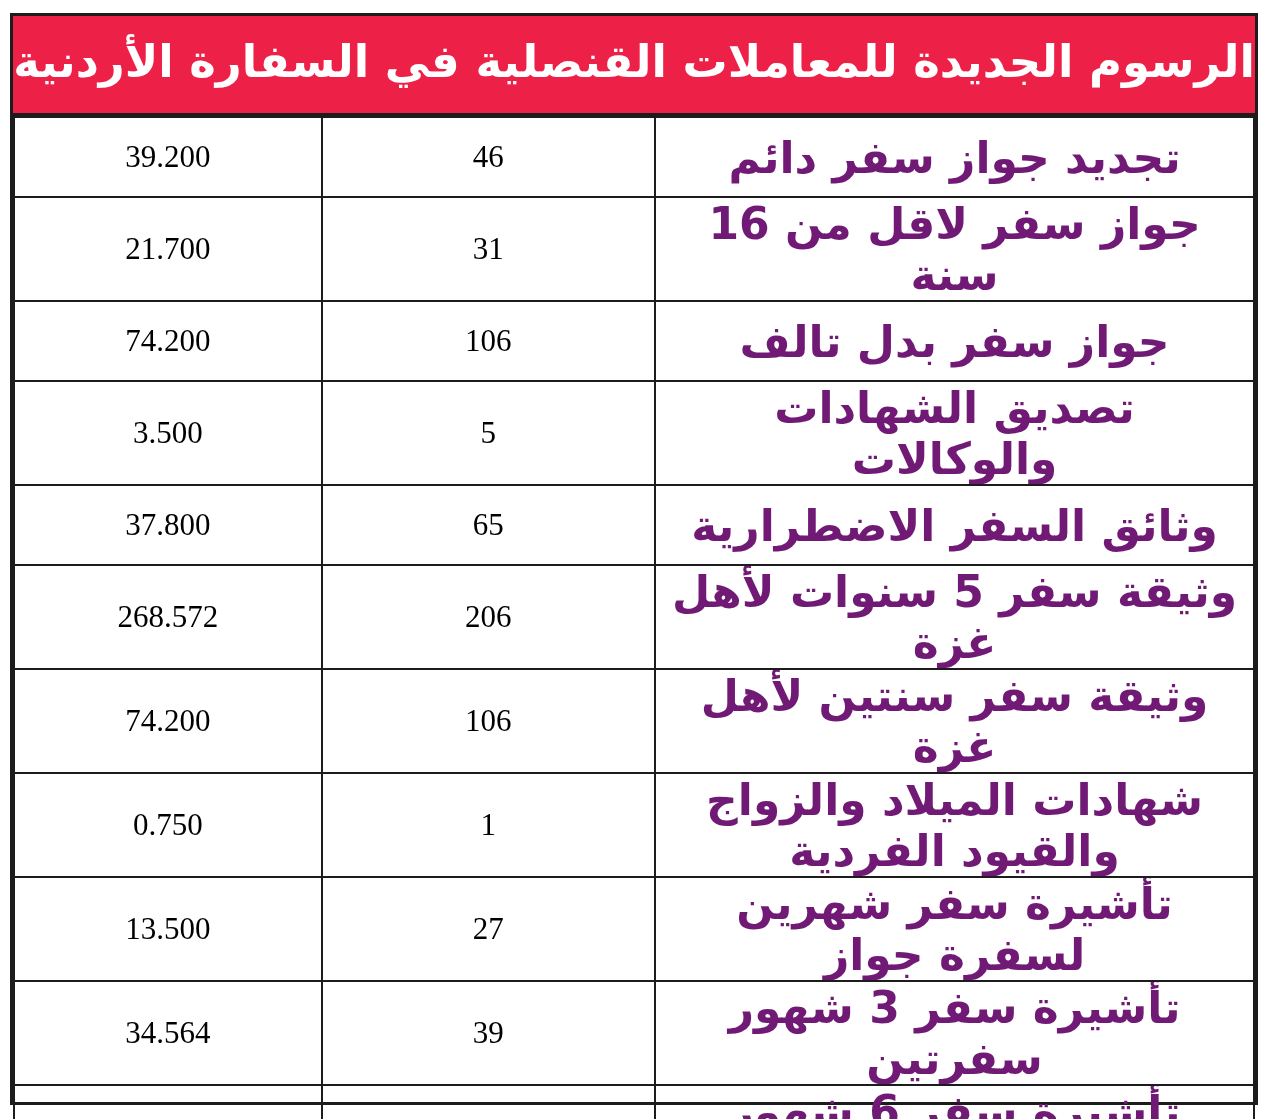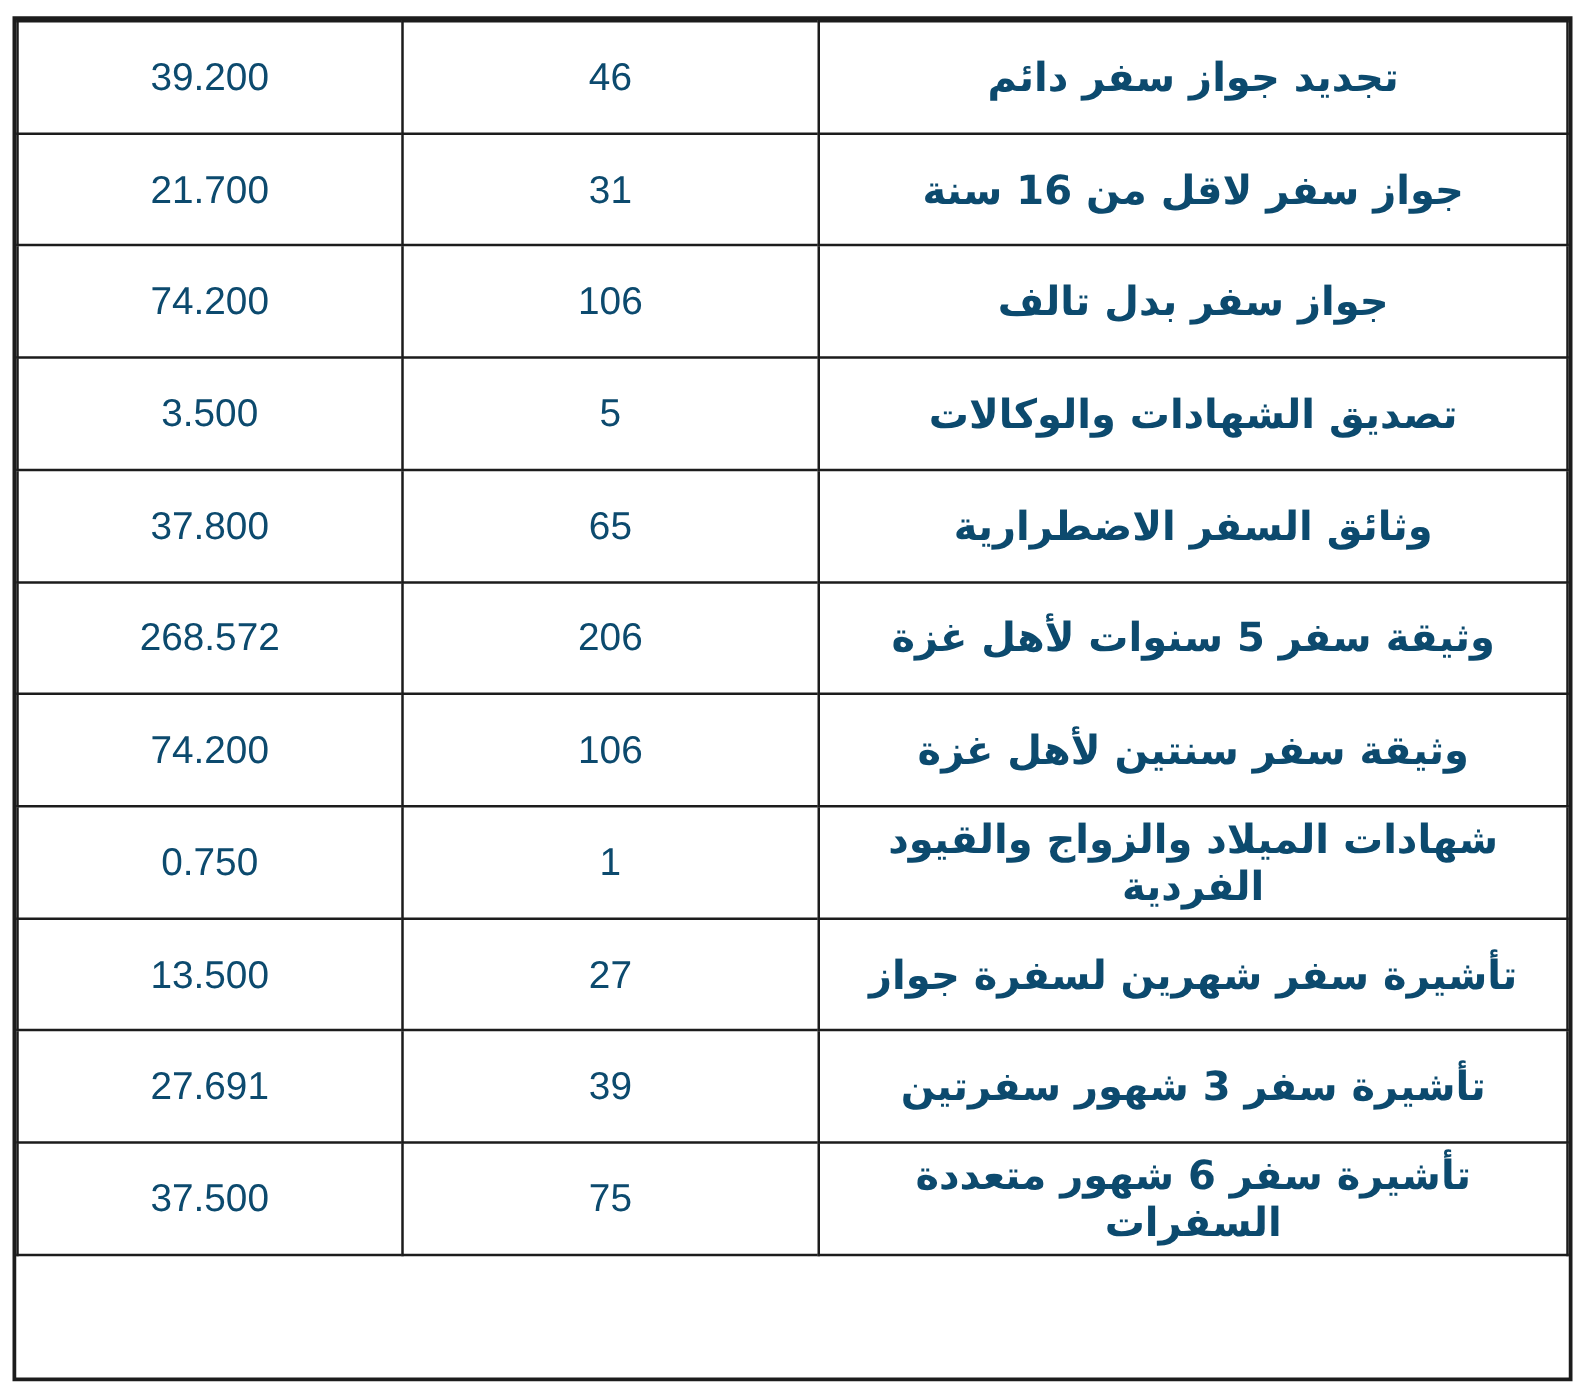--- a/index.html
+++ b/index.html
@@ -66,36 +66,39 @@
     color: #121212;
   }
   th .ar-label {
     display: block;
     font-size: 31px;
     line-height: 1.5;
   }
   td.transaction-cell {
     font-family: "DejaVu Sans", sans-serif;
     font-weight: bold;
-    font-size: 32px;
-    color: #0c4a6e;
+    font-size: 44px;
+    color: #701a75;
   }
   td.num-cell {
-    font-family: Liberation Sans, sans-serif;
+    font-family: Liberation Serif, serif;
     font-weight: normal;
     font-size: 31px;
-    color: #0c4a6e;
+    color: #000000;
   }
 </style>
 </head>
 <body>
 
 <div class="page">
   <div class="sheet">
 
+    <div class="banner">
+      <div class="banner-title">الرسوم الجديدة للمعاملات القنصلية في السفارة الأردنية</div>
+    </div>
 
     <table class="fees" dir="rtl">
       <colgroup>
         <col class="c-transaction">
         <col class="c-old">
         <col class="c-new">
       </colgroup>
       <tbody>
 
         <tr class="data-row">
@@ -139,21 +142,21 @@
           <td class="num-cell" dir="ltr">0.750</td>
         </tr>
         <tr class="data-row">
           <td class="transaction-cell">تأشيرة سفر شهرين لسفرة جواز</td>
           <td class="num-cell" dir="ltr">27</td>
           <td class="num-cell" dir="ltr">13.500</td>
         </tr>
         <tr class="data-row">
           <td class="transaction-cell">تأشيرة سفر 3 شهور سفرتين</td>
           <td class="num-cell" dir="ltr">39</td>
-          <td class="num-cell" dir="ltr">27.691</td>
+          <td class="num-cell" dir="ltr">34.564</td>
         </tr>
         <tr class="data-row">
           <td class="transaction-cell">تأشيرة سفر 6 شهور متعددة السفرات</td>
           <td class="num-cell" dir="ltr">75</td>
           <td class="num-cell" dir="ltr">37.500</td>
         </tr>
       </tbody>
     </table>
 
   </div>

